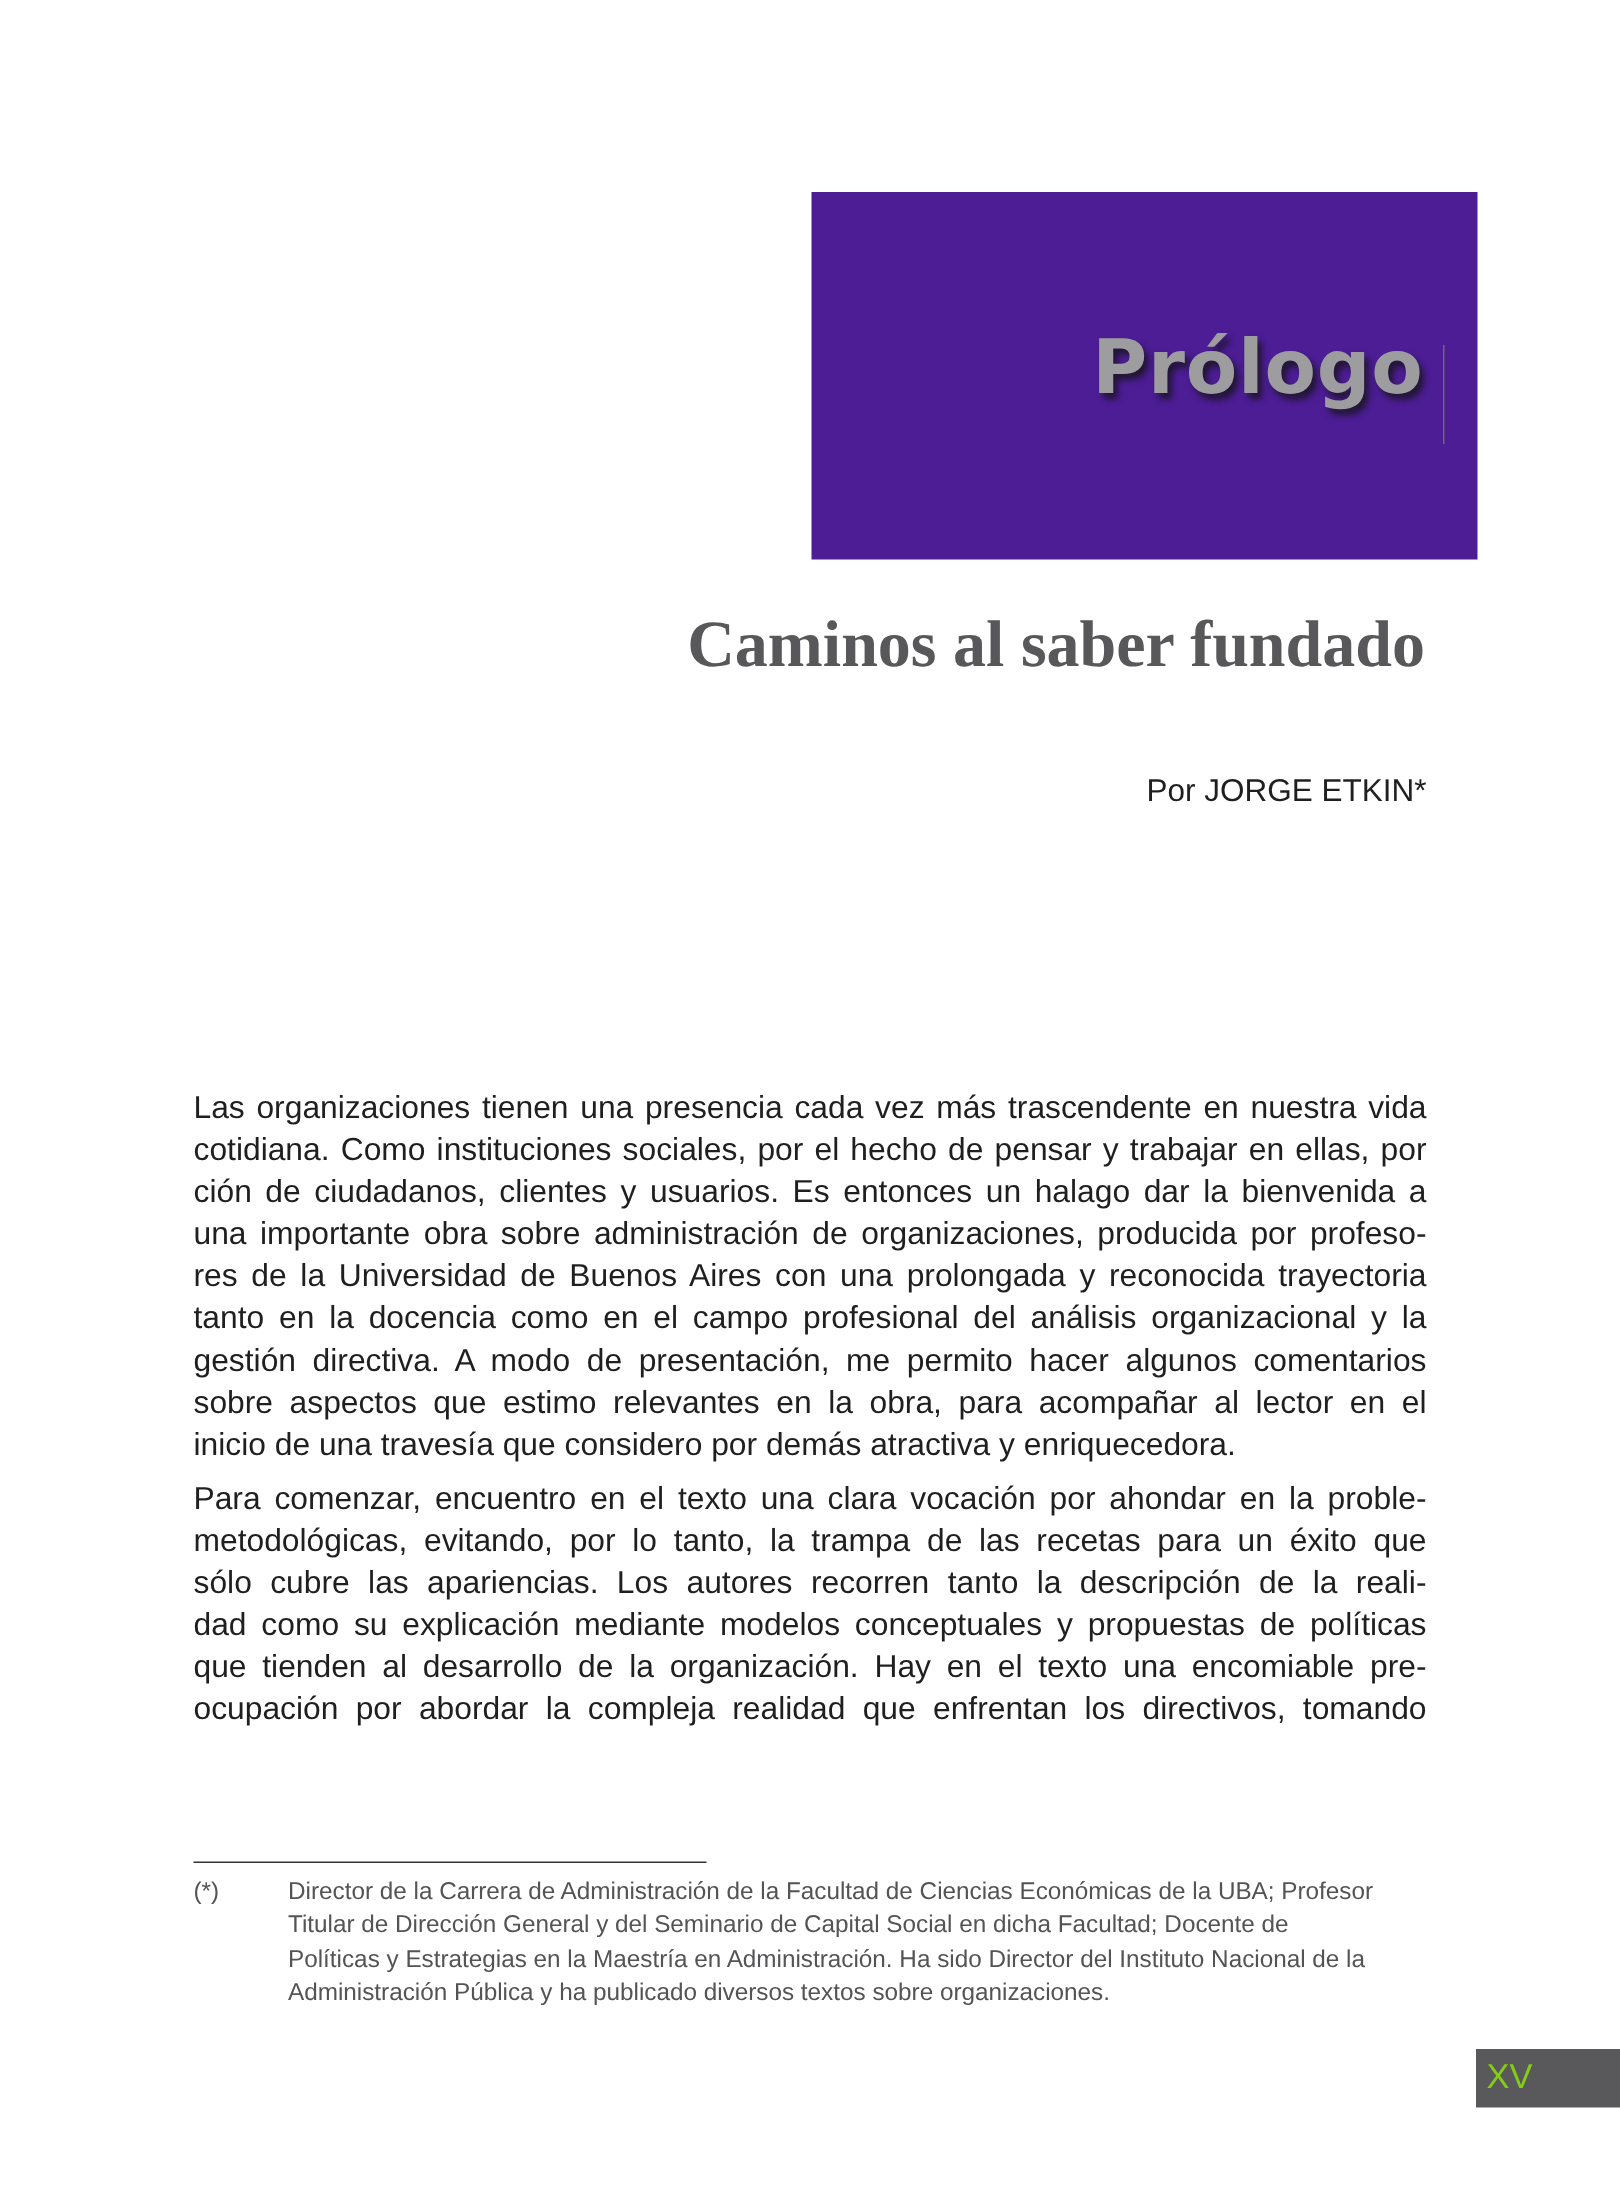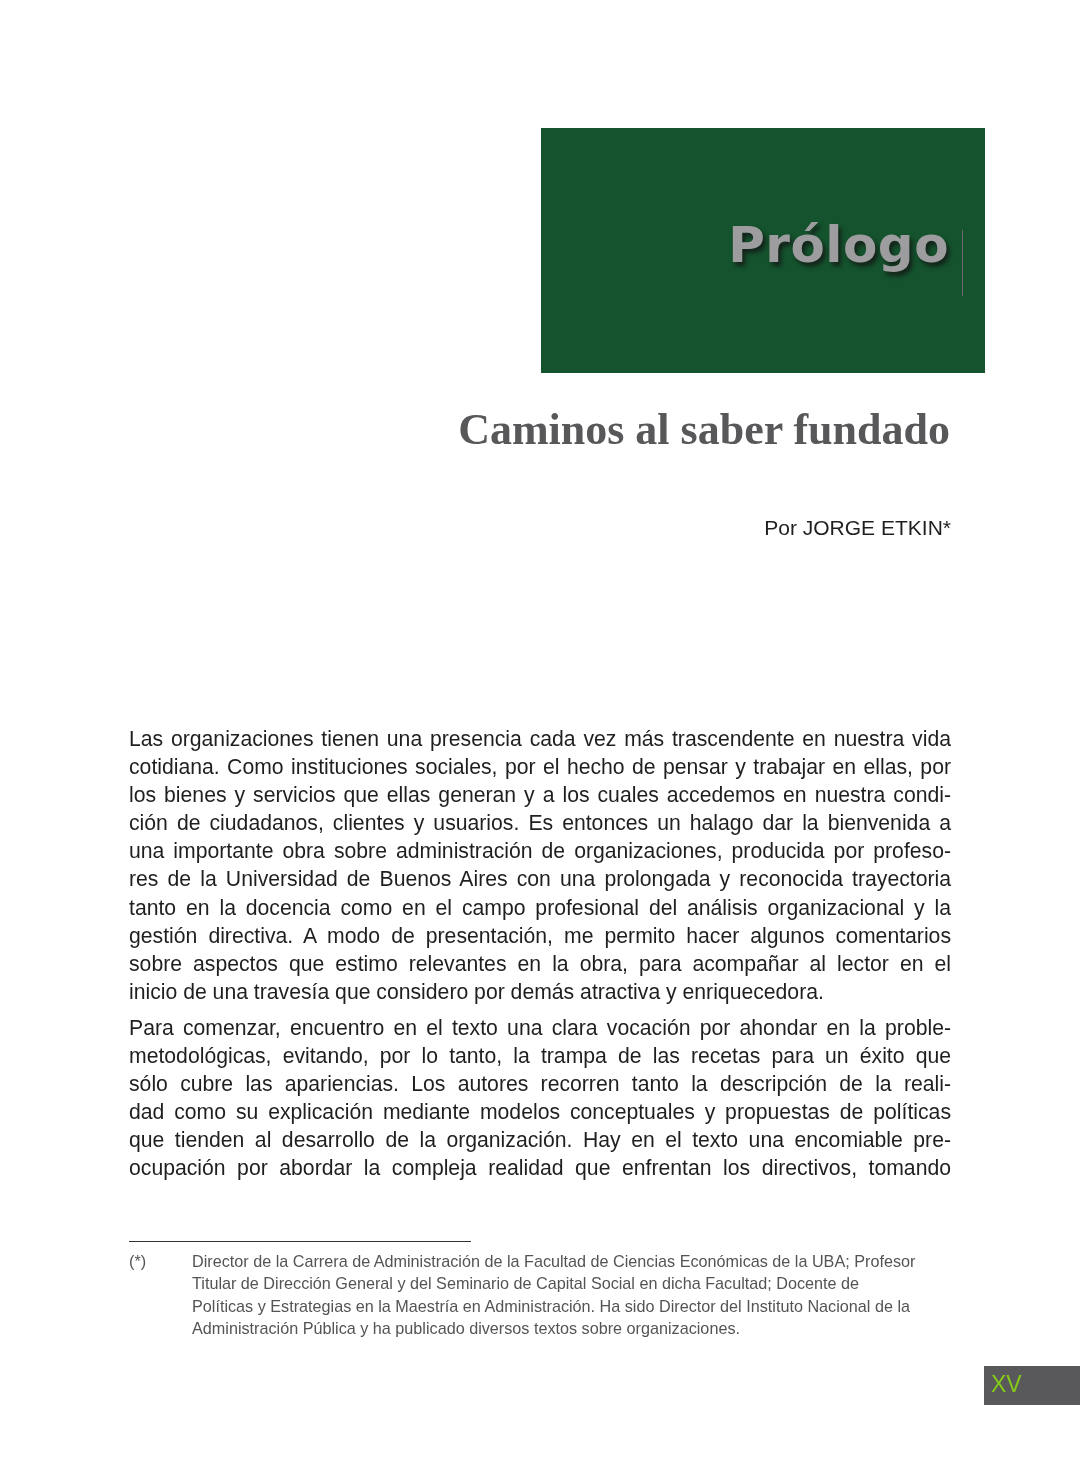--- a/index.html
+++ b/index.html
@@ -14,21 +14,21 @@
       overflow: hidden;
       font-family: "Liberation Sans", sans-serif;
       color: #1f1f1f;
     }
     .chapter-box {
       position: absolute;
       left: 541px;
       top: 128px;
       width: 444px;
       height: 245px;
-      background: #14532d;
+      background: #4c1d95;
     }
     .chapter-label {
       position: absolute;
       right: 36px;
       top: 92px;
       font-family: "DejaVu Sans", sans-serif;
       font-weight: bold;
       font-size: 50px;
       letter-spacing: 0.5px;
       color: #9d9d9f;
@@ -145,21 +145,20 @@
 </div>
 
 <h1 class="article-title">Caminos al saber fundado</h1>
 
 <div class="byline"><span>Por </span><span>J</span><span class="sc">ORGE</span>&nbsp;<span>E</span><span class="sc">TKIN</span><span>*</span></div>
 
 <div class="body-text">
   <p>
     <span class="line">Las organizaciones tienen una presencia cada vez más trascendente en nuestra vida</span>
     <span class="line">cotidiana. Como instituciones sociales, por el hecho de pensar y trabajar en ellas, por</span>
-    <span class="line">los bienes y servicios que ellas generan y a los cuales accedemos en nuestra condi-</span>
     <span class="line">ción de ciudadanos, clientes y usuarios. Es entonces un halago dar la bienvenida a</span>
     <span class="line">una importante obra sobre administración de organizaciones, producida por profeso-</span>
     <span class="line">res de la Universidad de Buenos Aires con una prolongada y reconocida trayectoria</span>
     <span class="line">tanto en la docencia como en el campo profesional del análisis organizacional y la</span>
     <span class="line">gestión directiva. A modo de presentación, me permito hacer algunos comentarios</span>
     <span class="line">sobre aspectos que estimo relevantes en la obra, para acompañar al lector en el</span>
     <span class="line last">inicio de una travesía que considero por demás atractiva y enriquecedora.</span>
   </p>
   <p>
     <span class="line">Para comenzar, encuentro en el texto una clara vocación por ahondar en la proble-</span>

